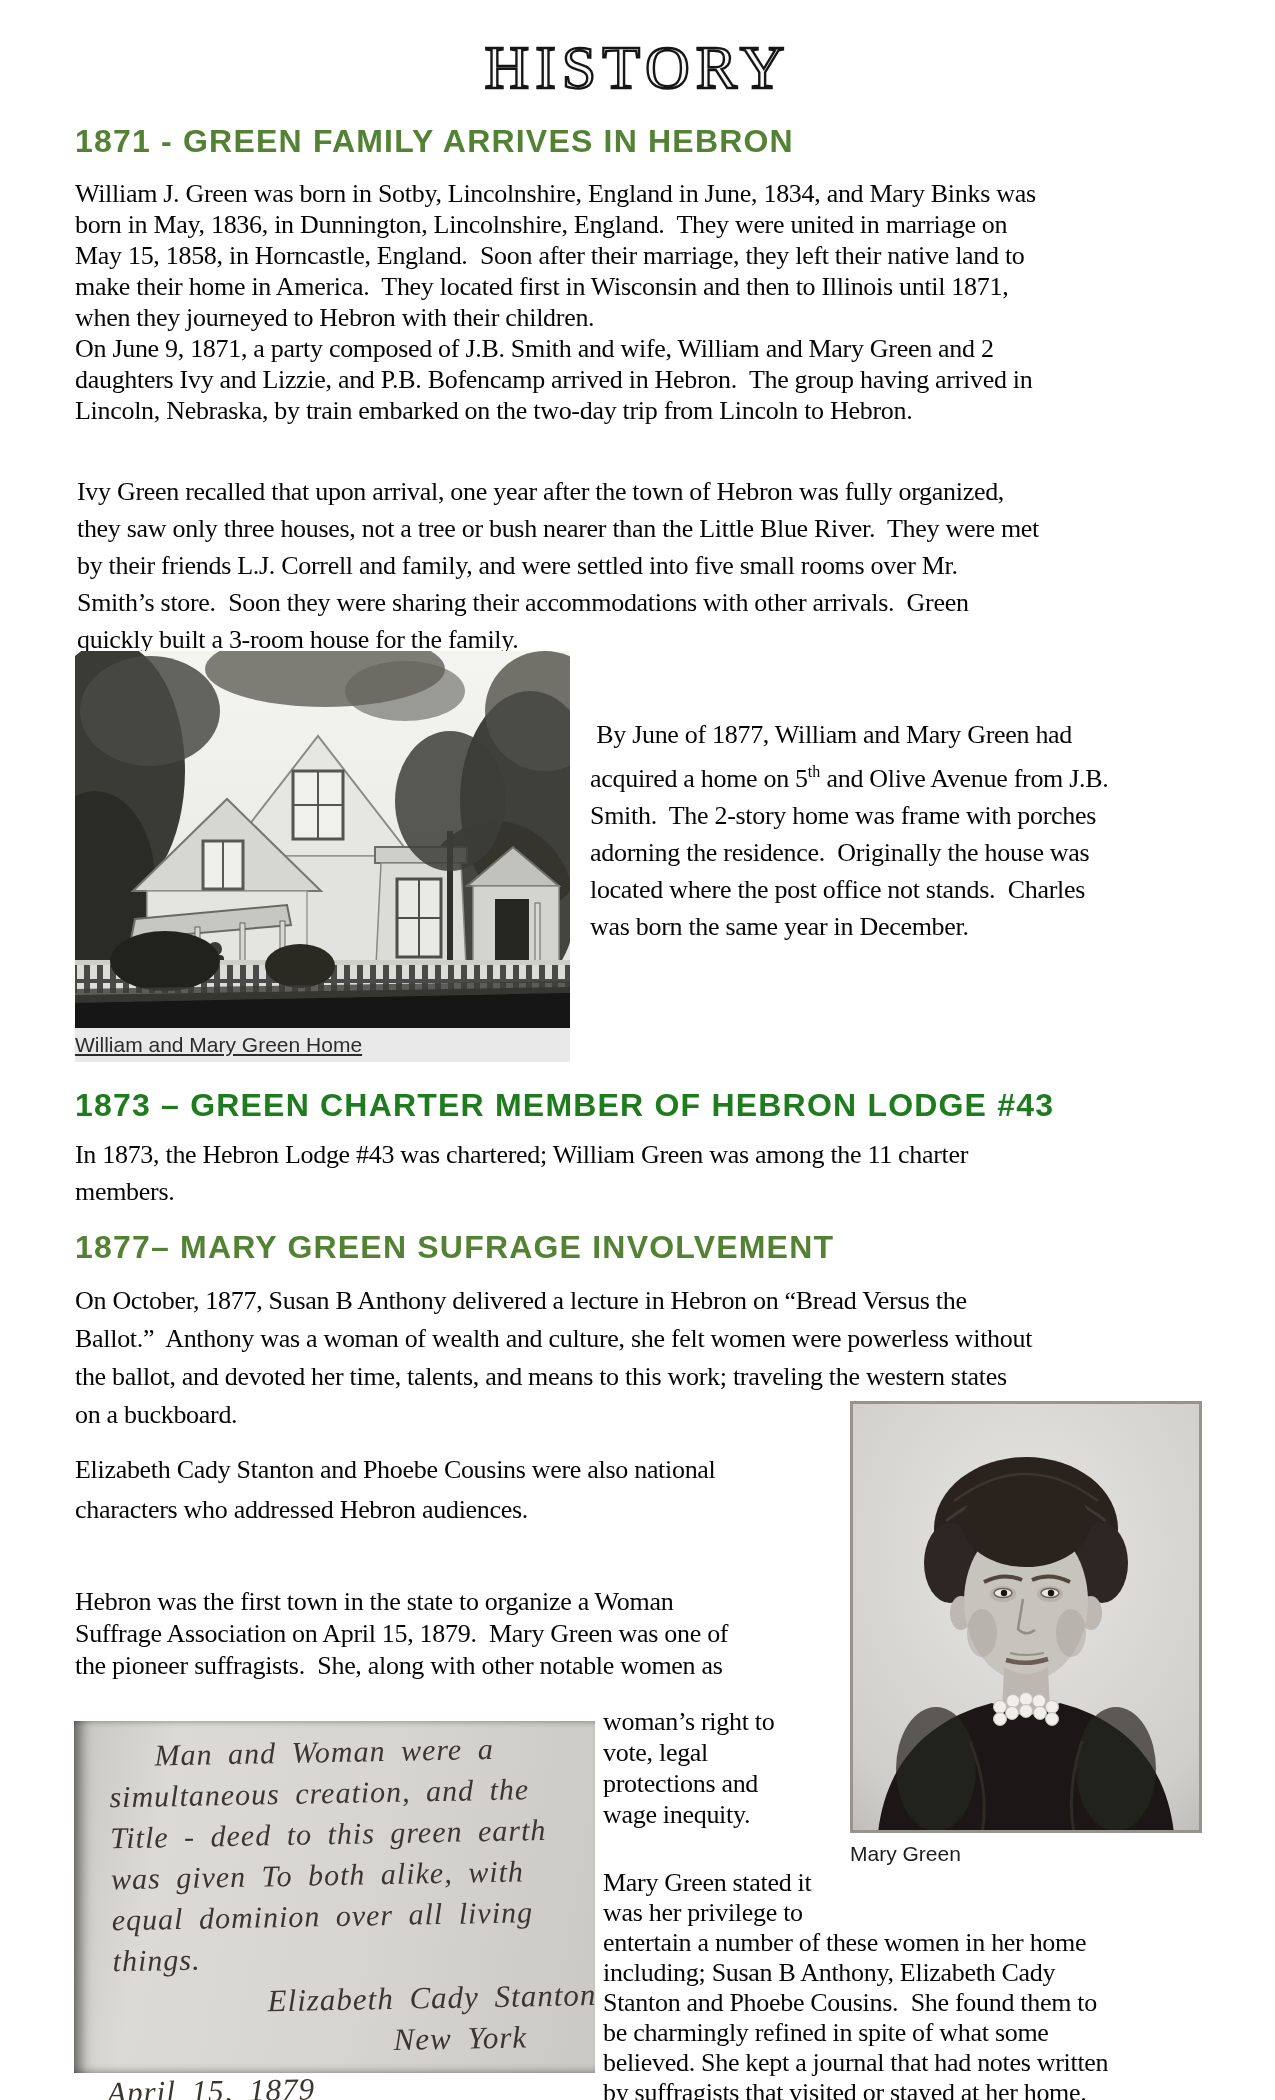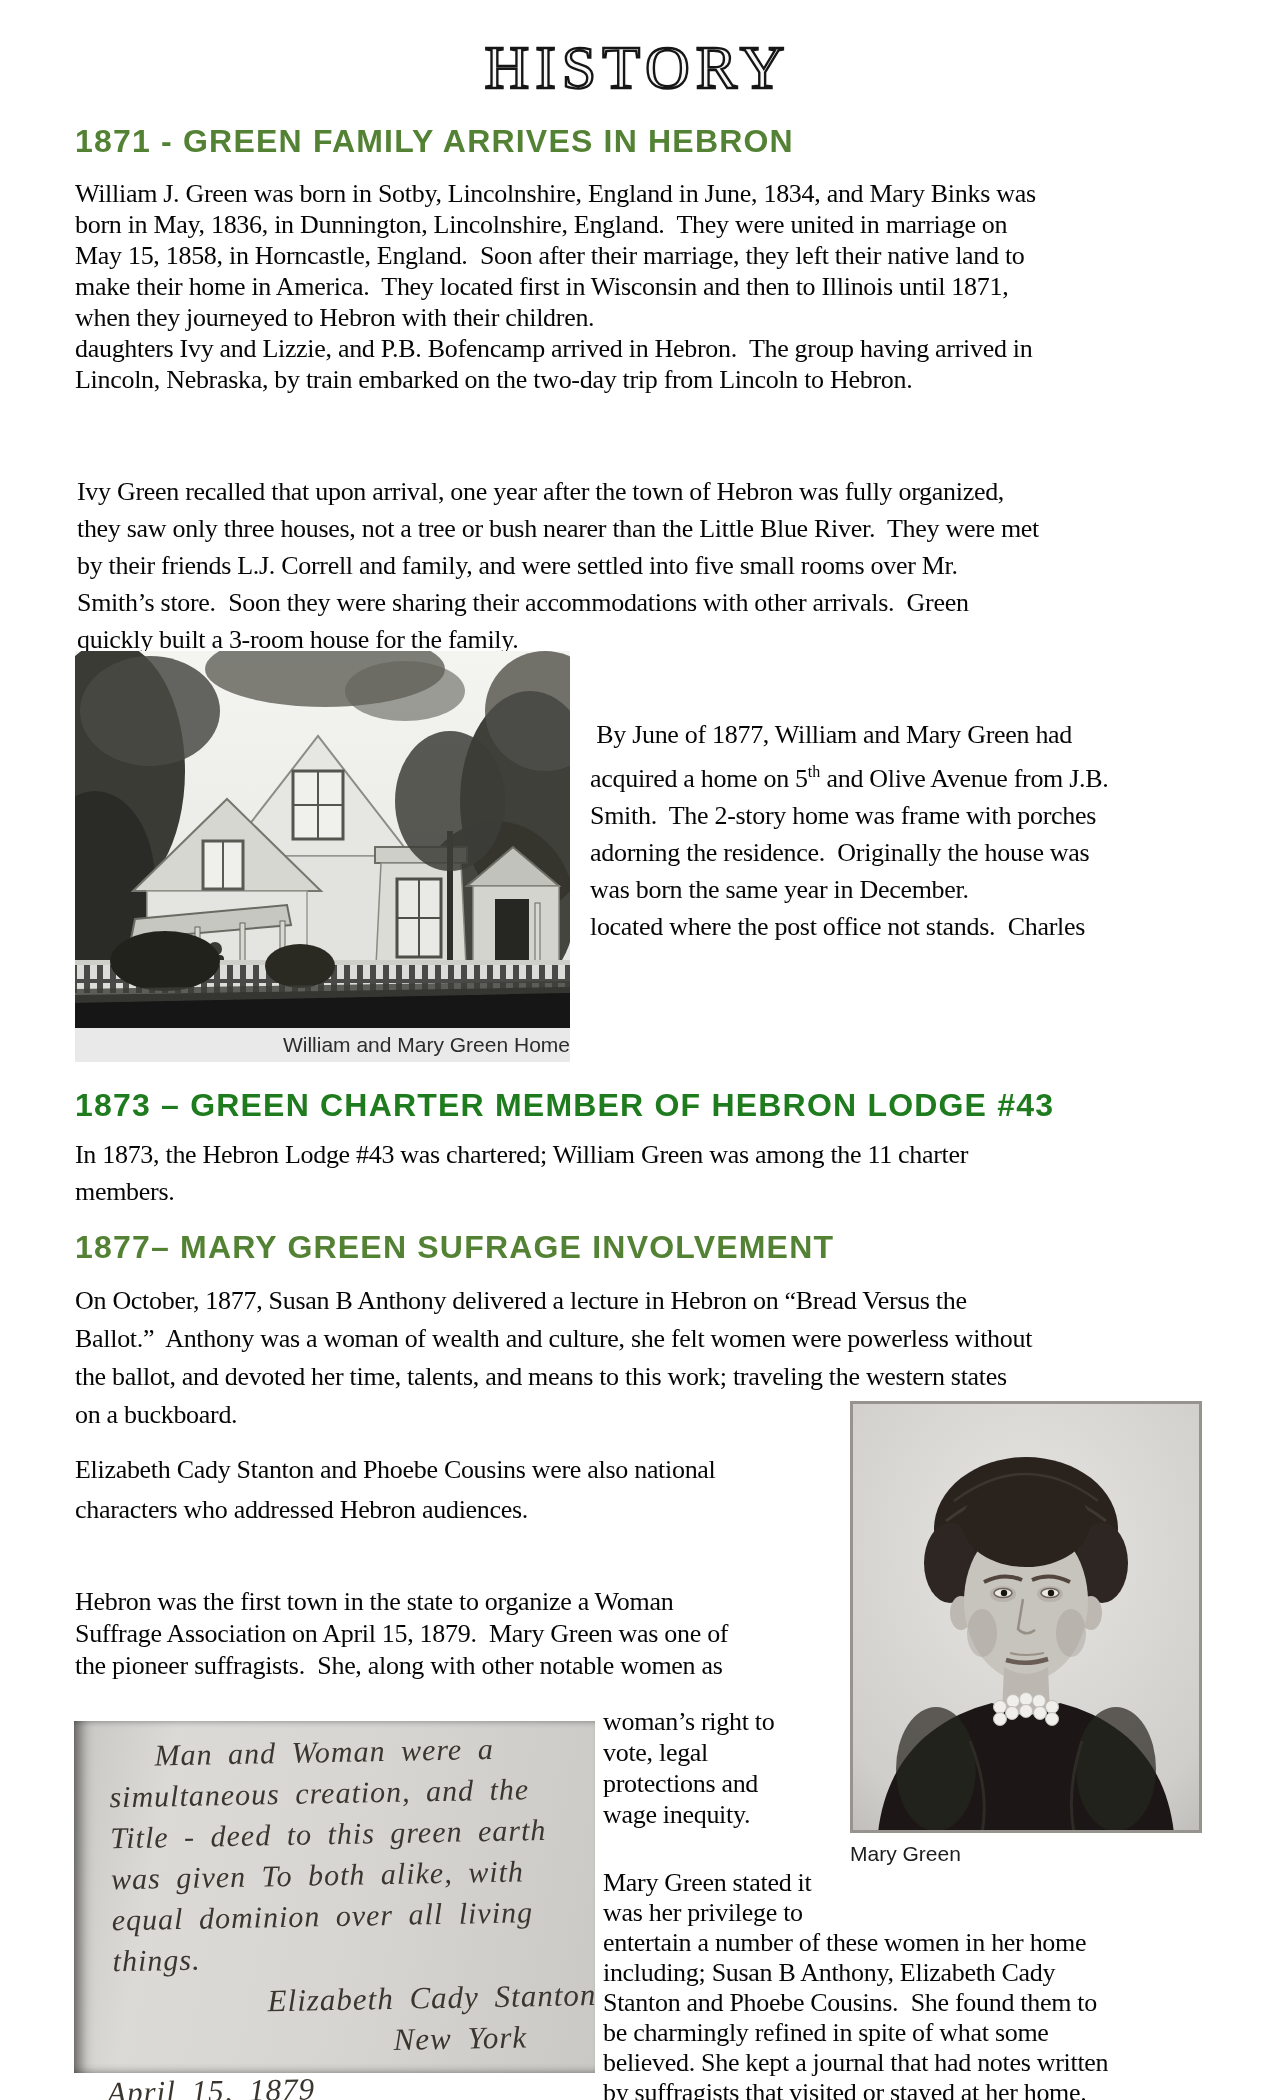--- a/index.html
+++ b/index.html
@@ -32,21 +32,21 @@
   #h1871{top:97px;}
   #h1873{top:1061px;}
   #h1877{top:1203px;}
   #h1879{top:1508px;}
 
   .figure{position:absolute;}
   #housefig{left:75px;top:625px;width:495px;}
   #housefig svg{display:block;filter:blur(.3px);}
   .photo-caption-band{height:34px;background:var(--caption_band,#e9e9e9);
      font-family:"Liberation Sans",sans-serif;font-size:21px;color:#2c2c2c;
-     text-align:right;line-height:34px;}
+     text-align:left;line-height:34px;text-decoration:underline;}
   #portraitfig{left:850px;top:1375px;width:352px;}
   #portraitfig svg{display:block;filter:blur(.25px);}
   .portrait-caption{margin-top:9px;font-family:"Liberation Sans",sans-serif;
      font-size:21px;color:#1d1d1d;}
 
   #note{left:74px;top:1695px;width:521px;height:352px;
     background:linear-gradient(100deg,#c9c7c3,#dcdad6 18%,#d7d5d1 55%,#cbc9c5);
     box-shadow:inset 16px 0 14px -10px rgba(0,0,0,.55),
                inset 0 -8px 10px -8px rgba(0,0,0,.4),
                inset 0 5px 7px -5px rgba(0,0,0,.35);}
@@ -66,20 +66,21 @@
 
   <div class="heading" id="h1871">1871 - GREEN FAMILY ARRIVES IN HEBRON</div>
   <div class="bodytext" id="p1">
       <div class="tline">William J. Green was born in Sotby, Lincolnshire, England in June, 1834, and Mary Binks was</div>
       <div class="tline">born in May, 1836, in Dunnington, Lincolnshire, England.  They were united in marriage on</div>
       <div class="tline">May 15, 1858, in Horncastle, England.  Soon after their marriage, they left their native land to</div>
       <div class="tline">make their home in America.  They located first in Wisconsin and then to Illinois until 1871,</div>
       <div class="tline">when they journeyed to Hebron with their children.</div>
     </div>
   <div class="bodytext" id="p2">
+      <div class="tline">On June 9, 1871, a party composed of J.B. Smith and wife, William and Mary Green and 2</div>
       <div class="tline">daughters Ivy and Lizzie, and P.B. Bofencamp arrived in Hebron.  The group having arrived in</div>
       <div class="tline">Lincoln, Nebraska, by train embarked on the two-day trip from Lincoln to Hebron.</div>
     </div>
   <div class="bodytext" id="p3">
       <div class="tline">Ivy Green recalled that upon arrival, one year after the town of Hebron was fully organized,</div>
       <div class="tline">they saw only three houses, not a tree or bush nearer than the Little Blue River.  They were met</div>
       <div class="tline">by their friends L.J. Correll and family, and were settled into five small rooms over Mr.</div>
       <div class="tline">Smith’s store.  Soon they were sharing their accommodations with other arrivals.  Green</div>
       <div class="tline">quickly built a 3-room house for the family.</div>
     </div>
@@ -147,22 +148,22 @@
     </svg>
     <div class="photo-caption-band">William and Mary Green Home</div>
   </div>
 
   <div class="bodytext" id="p4">
     <div class="tline"> By June of 1877, William and Mary Green had</div>
     <div class="tline"><span>acquired a home on 5</span><sup>th</sup><span> and Olive Avenue from J.B.</span></div>
     <div>
         <div class="tline">Smith.  The 2-story home was frame with porches</div>
         <div class="tline">adorning the residence.  Originally the house was</div>
+        <div class="tline">located where the post office not stands.  Charles</div>
         <div class="tline">was born the same year in December.</div>
-        <div class="tline">located where the post office not stands.  Charles</div>
       </div>
   </div>
 
   <div class="heading" id="h1873">1873 – GREEN CHARTER MEMBER OF HEBRON LODGE #43</div>
   <div class="bodytext" id="p1873">
       <div class="tline">In 1873, the Hebron Lodge #43 was chartered; William Green was among the 11 charter</div>
       <div class="tline">members.</div>
     </div>
 
   <div class="heading" id="h1877">1877– MARY GREEN SUFRAGE INVOLVEMENT</div>

